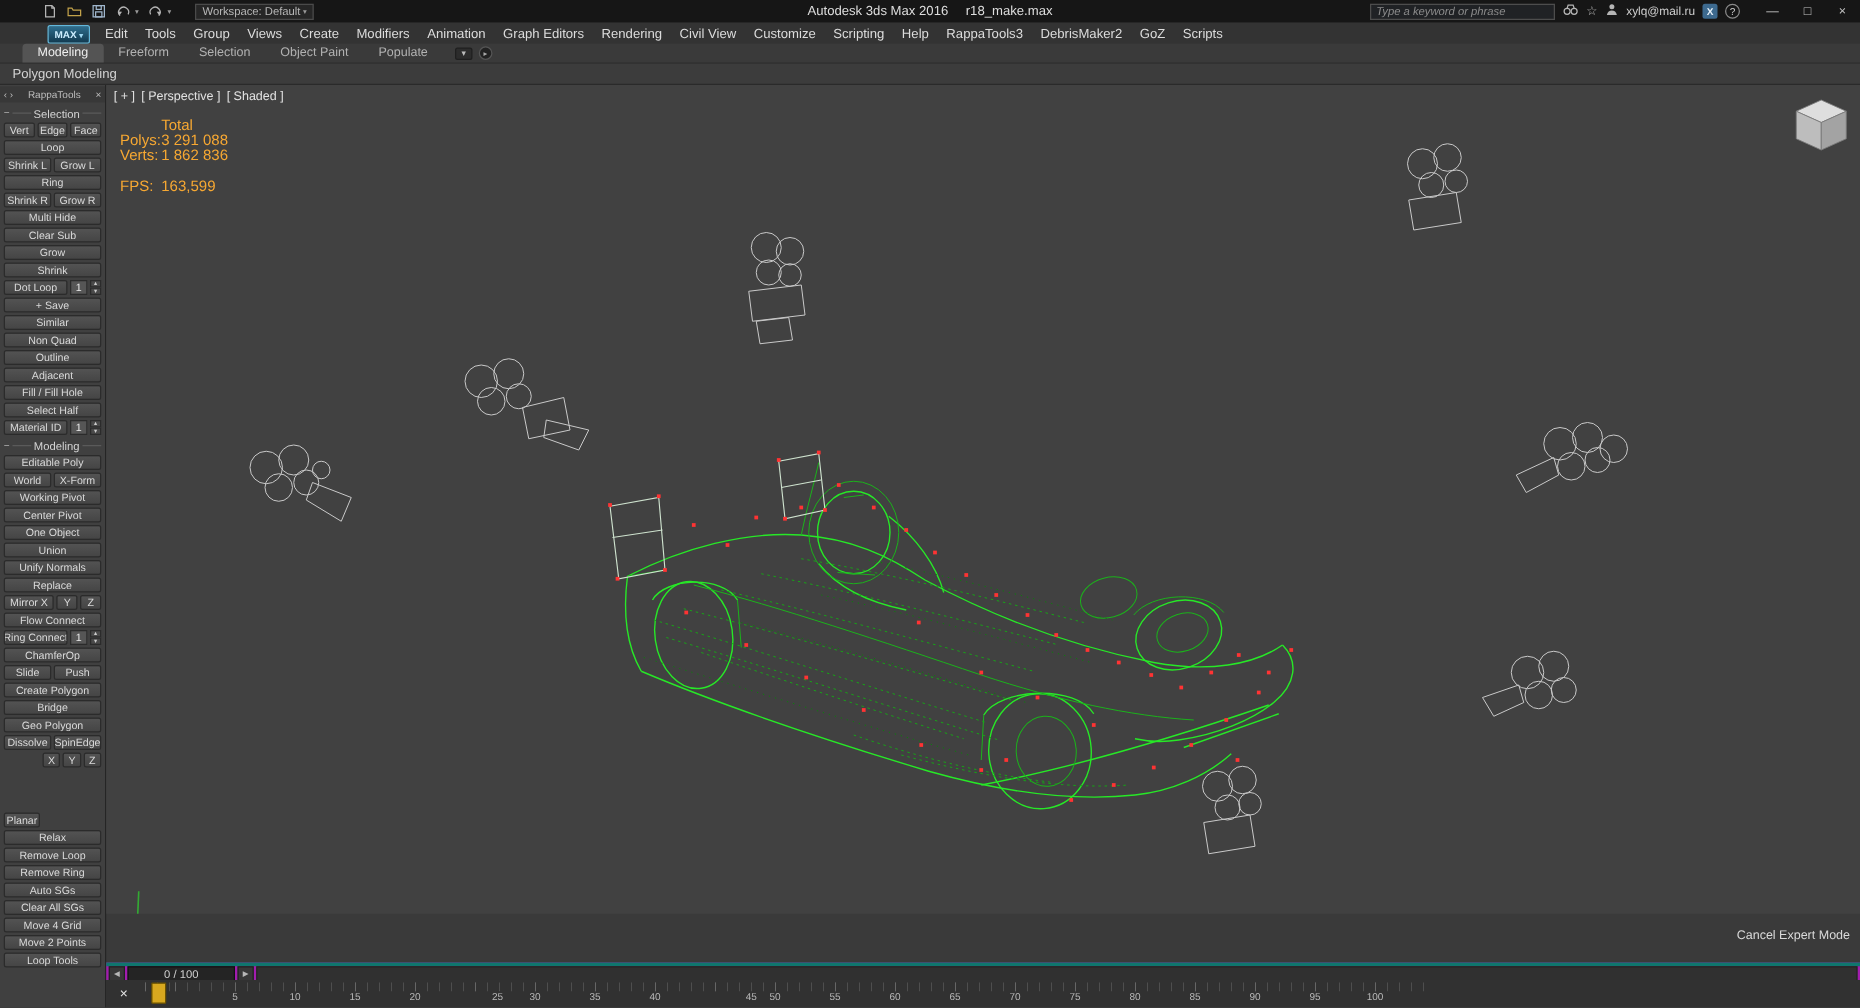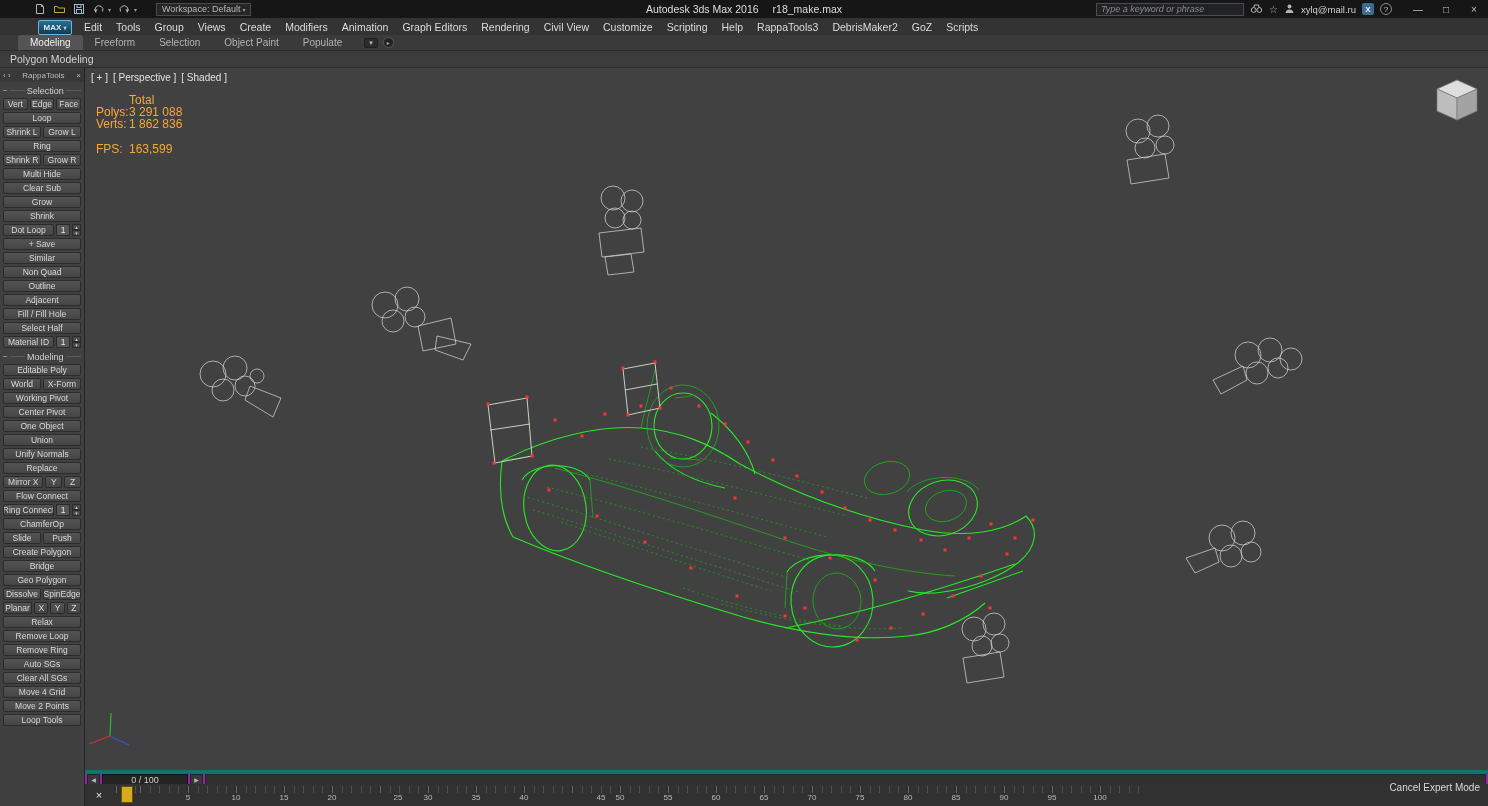--- a/index.html
+++ b/index.html
@@ -58,21 +58,21 @@
   .viewport svg.scene{position:absolute;top:0;left:0;}
   .vp-label{position:absolute;top:4px;left:6px;display:flex;gap:5px;font-size:10px;color:#e2e2e2;}
   .vp-stats{position:absolute;top:26px;left:11px;font-size:12px;line-height:12px;color:#f7a832;}
   .vp-stats .srow{display:flex;}
   .vp-stats .lbl{width:33px;}
   .vp-stats .total{margin-left:33px;}
   .vp-stats .fps{margin-top:13px;}
 
   
   .bottom{position:relative;}
-  .trackbar{height:14px;background:#a21caf;border-top:5px solid #0f766e;display:flex;align-items:center;padding-left:2px;gap:2px;}
+  .trackbar{height:14px;background:#a21caf;border-top:3px solid #0f766e;display:flex;align-items:center;padding-left:2px;gap:2px;margin-top:39px;}
   .tb-step{width:13px;height:12px;background:#383838;border:1px solid #222;color:#b8b8b8;font-size:6px;display:flex;align-items:center;justify-content:center;}
   .tb-frame{width:86px;height:12px;background:#242424;border:1px solid #121212;color:#cfcfcf;font-size:9px;display:flex;align-items:center;justify-content:center;}
   .tb-rest{flex:1;height:12px;background:#303030;border:1px solid #252525;margin-right:2px;}
   .ruler{height:22px;background:#313131;position:relative;font-size:8px;color:#b8b8b8;}
   .ruler-close{position:absolute;left:6px;top:3px;width:16px;height:15px;display:flex;align-items:center;justify-content:center;color:#e6e6e6;font-size:11px;}
   .ruler-ticks{position:absolute;left:28px;top:2px;width:1032px;height:7px;
     background-image:repeating-linear-gradient(90deg,#666 0 1px,transparent 1px 48px),repeating-linear-gradient(90deg,#4e4e4e 0 1px,transparent 1px 9.6px);
     background-position:27px 0,27px 0;}
   .tick-label{position:absolute;top:9px;transform:translateX(-50%);}
   .time-slider{position:absolute;left:36px;top:2px;width:12px;height:17px;background:#d8a81f;border:1px solid #6b5200;border-radius:1px;}
@@ -337,21 +337,21 @@
             <div class="rt-btn">Bridge</div>
           </div>
           <div class="rt-row">
             <div class="rt-btn">Geo Polygon</div>
           </div>
           <div class="rt-row">
             <div class="rt-btn">Dissolve</div>
             <div class="rt-btn">SpinEdge</div>
           </div>
           <div class="rt-row">
-            <div class="rt-btn" style="flex: 2.2 1 0%;">Planar</div>
+            <div class="rt-btn" style="flex: 2.2 1 0%; margin-top: 48px;">Planar</div>
             <div class="rt-btn" style="flex: 1 1 0%;">X</div>
             <div class="rt-btn" style="flex: 1 1 0%;">Y</div>
             <div class="rt-btn" style="flex: 1 1 0%;">Z</div>
           </div>
           <div class="rt-row">
             <div class="rt-btn">Relax</div>
           </div>
           <div class="rt-row">
             <div class="rt-btn">Remove Loop</div>
           </div>

